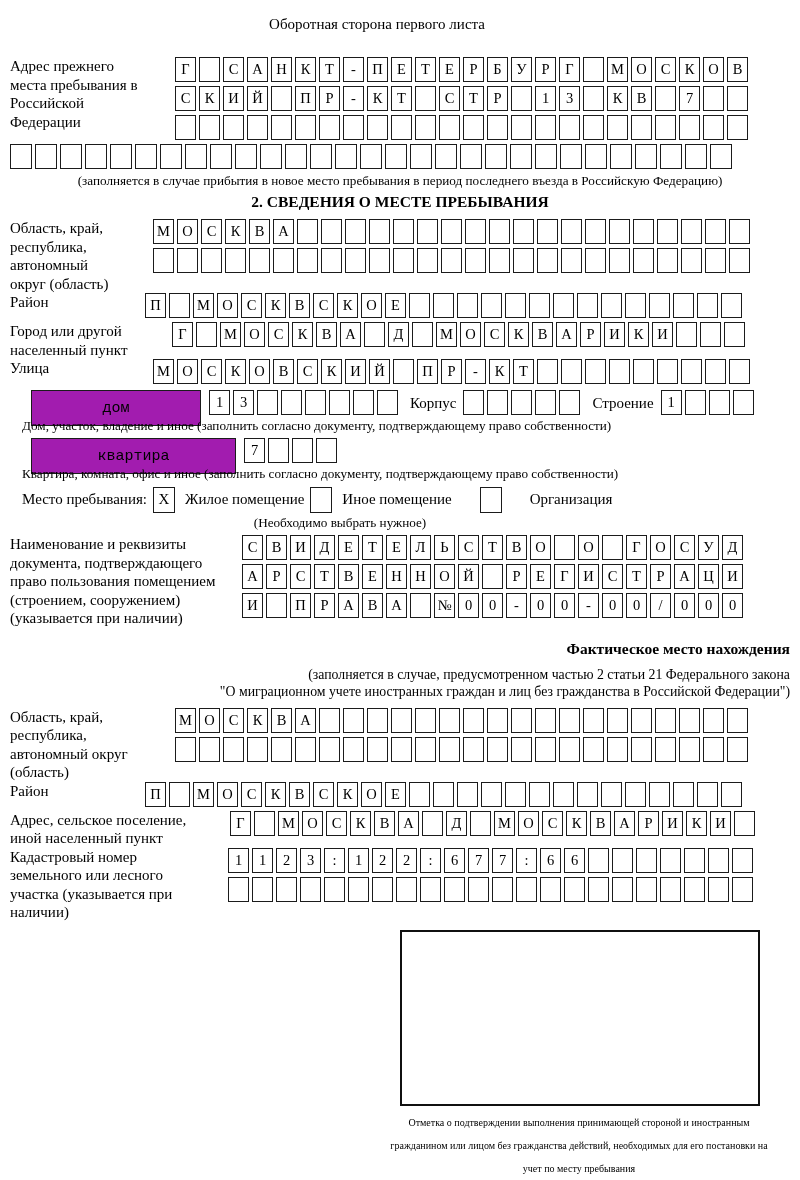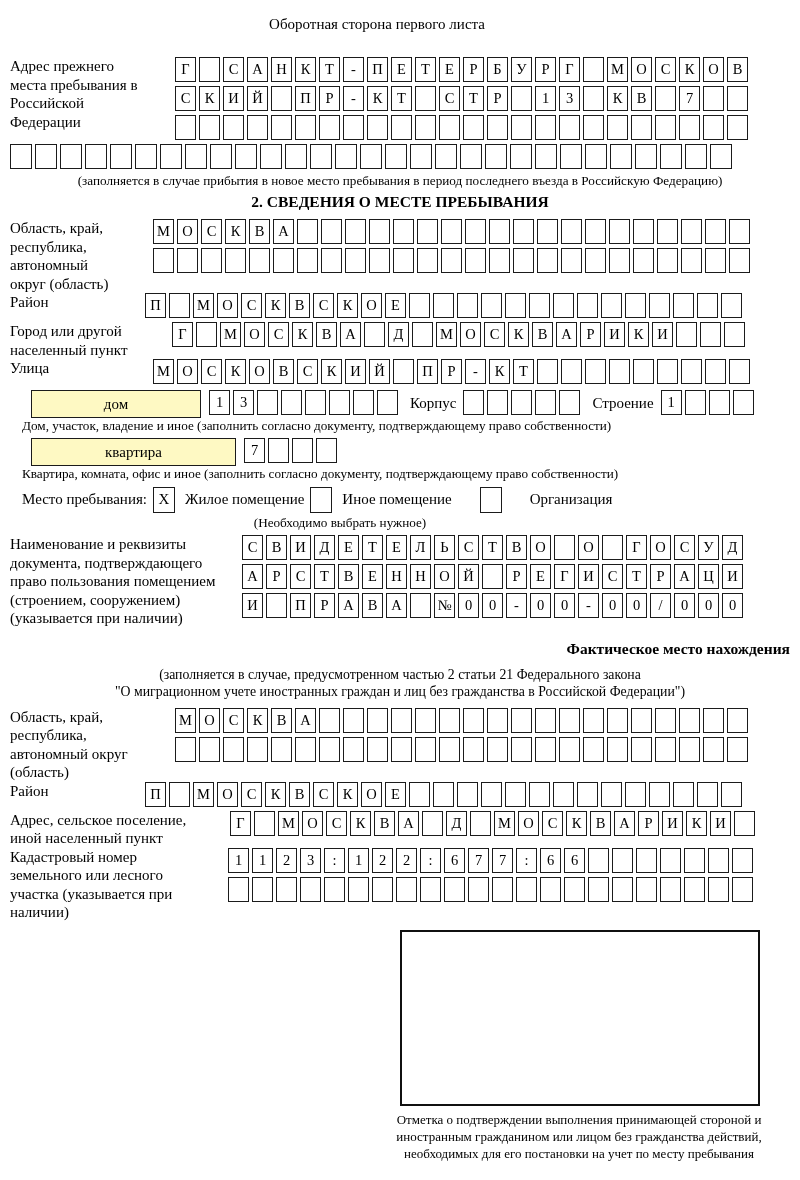--- a/index.html
+++ b/index.html
@@ -32,40 +32,40 @@
     font-size:14.5px;line-height:1;background:#fff;
   }
   .fullrow{margin-top:0px;}
   .fullrow .cell{flex-basis:22px;width:22px;}
 
   .note{font-size:13.2px;text-align:center;margin:0 0 4px 0;}
   .sec-title{font-size:15.5px;font-weight:bold;text-align:center;margin:4px 0 8px 0;}
 
   .house-row{display:flex;align-items:flex-start;margin:2px 0 2px 21px;height:26px;}
   .widebox{
-    box-sizing:border-box;border:1.6px solid #1b1b1b;height:28px;
-    display:flex;align-items:center;justify-content:center;font-size:15px;background:#fef9c3;
+    box-sizing:border-box;border:1.6px solid #1b1b1b;height:36px;
+    display:flex;align-items:center;justify-content:center;font-size:15px;background:#a21caf;font-family:Liberation Mono, monospace;
   }
   .wb-dom{width:170px;margin-right:8px;}
   .wb-kv{width:205px;margin-right:8px;}
   .inlabel{font-size:15px;line-height:26px;margin:0 7px 0 9px;}
   .caption{font-size:13.2px;margin:0 0 4px 12px;}
 
   .stay-row{display:flex;align-items:center;margin:4px 0 2px 12px;height:27px;font-size:15px;}
   .stay-row .cell{height:26px;flex-basis:22px;width:22px;margin:0 10px 0 6px;font-size:15px;}
   .stay-note{font-size:13.2px;text-align:center;padding-right:120px;margin-bottom:4px;}
 
   .doc-field{margin-top:4px;}
 
   .fact-title{font-size:15.5px;font-weight:bold;text-align:right;margin:12px 0 8px 0;}
-  .fact-note{font-size:13.8px;text-align:center;line-height:17px;margin-bottom:8px;}
+  .fact-note{font-size:13.8px;text-align:right;line-height:17px;margin-bottom:8px;}
 
   .confirm-wrap{margin-left:380px;width:378px;margin-top:8px;}
   .confirm-box{box-sizing:border-box;margin-left:10px;width:360px;height:176px;border:2px solid #101010;background:#fff;}
-  .confirm-caption{font-size:13px;text-align:center;line-height:17px;margin-top:5px;}
+  .confirm-caption{font-size:10px;text-align:center;line-height:23px;margin-top:5px;}
 </style>
 </head>
 <body>
 
 <div class="page">
 
   <div class="hdr">Оборотная сторона первого листа</div>
 
   <div class="field">
     <div class="flabel w-prev">Адрес прежнего места пребывания в Российской Федерации</div>

